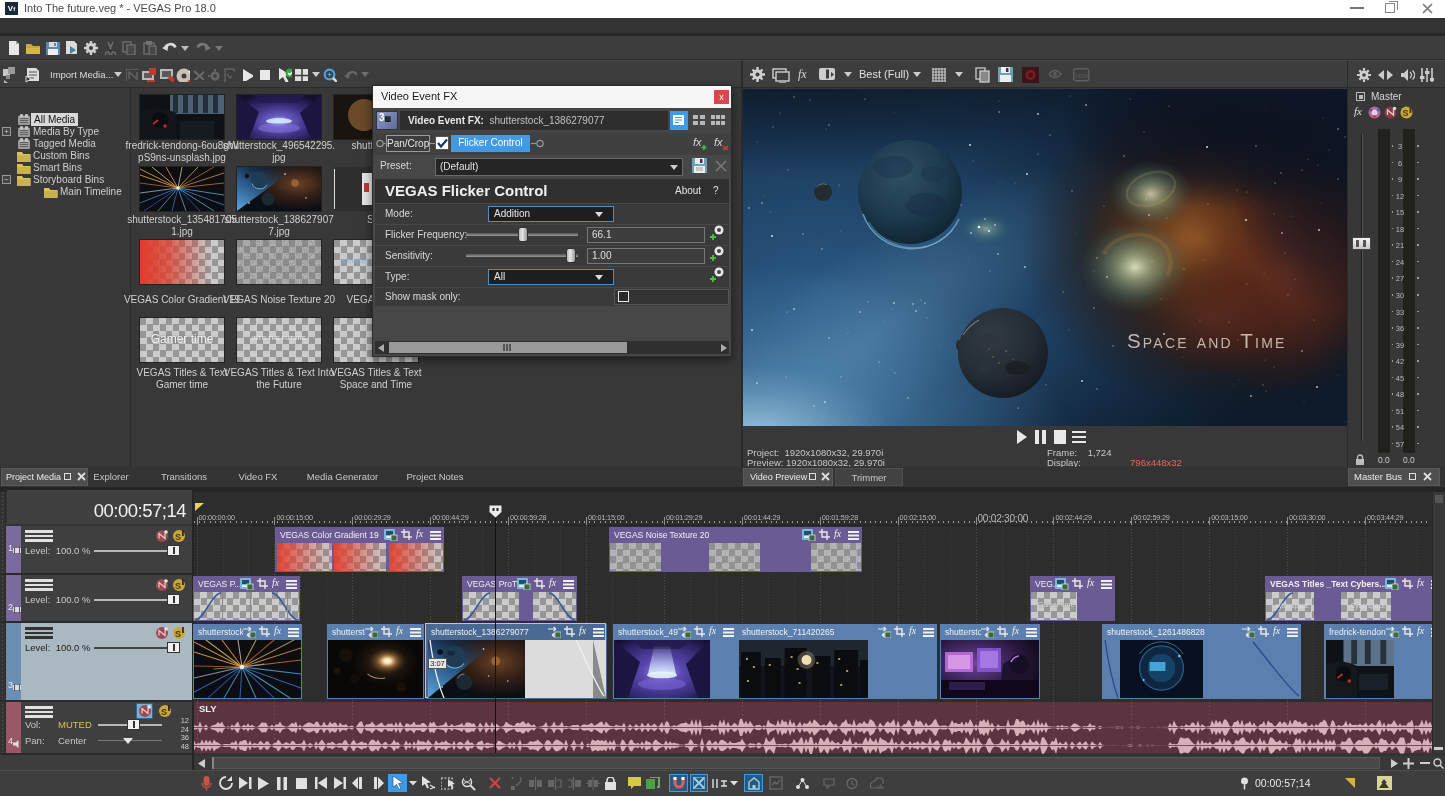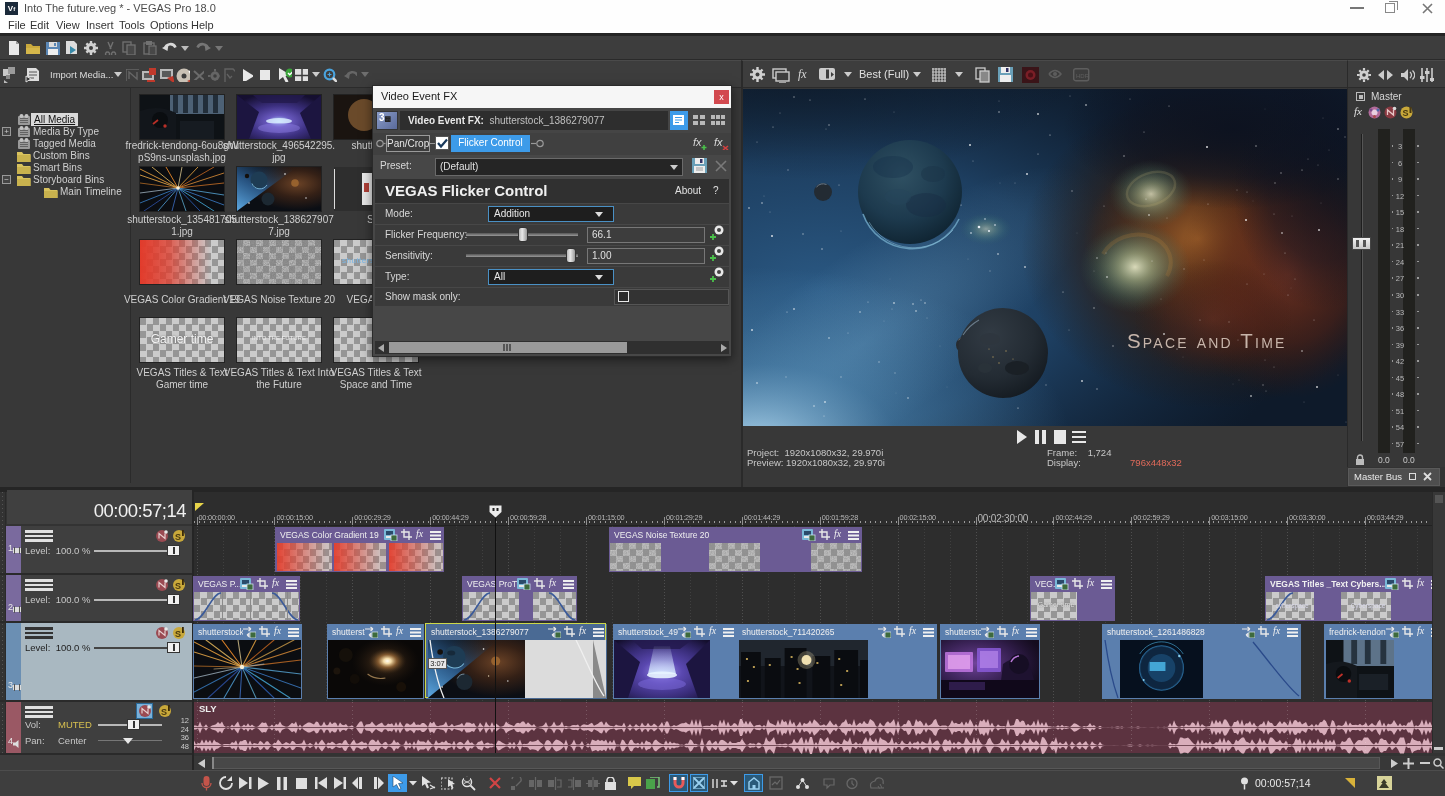--- a/index.html
+++ b/index.html
@@ -12,29 +12,20 @@
 <div class="abs" style="left:0;top:0;width:1445px;height:18px;background:#fefefe;">
  <div class="abs" style="left:5px;top:2px;width:13px;height:13px;background:#1b2a3a;color:#fff;font-size:8px;text-align:center;line-height:13px;font-weight:bold;">V<span style="font-size:6px;">f</span></div>
  <div class="abs" style="left:24px;top:2px;font-size:11px;color:#4a4a4a;">Into The future.veg * - VEGAS Pro 18.0</div>
  <div class="abs" style="left:1350px;top:7px;width:14px;height:2px;background:#777;"></div>
  <div class="abs" style="left:1385px;top:3px;width:10px;height:10px;border:1.5px solid #888;"></div>
  <div class="abs" style="left:1389px;top:1px;width:9px;height:9px;border:1.5px solid #888;border-bottom:none;border-left:none;"></div>
  <svg class="abs" style="left:1421px;top:2px;" width="13" height="13">
         <path d="M2 2 L11 11 M11 2 L2 11" stroke="#777" stroke-width="1.6"></path>
       </svg>
 </div>
-<div class="abs" style="left:0;top:18px;width:1445px;height:15px;background:#fefefe;color:#333;font-size:11px;">
- <span class="abs" style="left:8px;top:1px;">File</span>
-      <span class="abs" style="left:30px;top:1px;">Edit</span>
- <span class="abs" style="left:56px;top:1px;">View</span>
-      <span class="abs" style="left:86px;top:1px;">Insert</span>
- <span class="abs" style="left:119px;top:1px;">Tools</span>
-      <span class="abs" style="left:150px;top:1px;">Options</span>
- <span class="abs" style="left:191px;top:1px;">Help</span>
-</div>
 <div class="abs" style="left:0;top:33px;width:1445px;height:3px;background:#252525;"></div>
 <div class="abs" style="left:0;top:36px;width:1445px;height:24px;background:#3d3d3d;border-bottom:1px solid #2a2a2a;"></div>
     <svg class="abs" style="left:7px;top:40px;opacity:1.0" width="14" height="16" viewBox="0 0 14 16">
       <path d="M2 1 h7 l3 3 v11 h-10 z" fill="#e8e8e8"></path>
       <path d="M9 1 l3 3 h-3 z" fill="#999"></path>
     </svg>
     <svg class="abs" style="left:26px;top:42px;opacity:1.0" width="15" height="13" viewBox="0 0 15 13">
       <path d="M0 2 h5 l2 2 h7 v2 h-14 z" fill="#c9a93d"></path>
       <path d="M0 6 h14 v6 h-14 z" fill="#d4b64a"></path>
     </svg>
@@ -163,21 +154,21 @@
       <svg class="abs" style="left:361px;top:11px;opacity:1.0" width="8" height="5" viewBox="0 0 8 5">
         <path d="M0 0 h8 l-4 5 z" fill="#6e6e6e"></path>
       </svg>
       <div class="abs" style="left:0;top:27px;width:131px;height:395px;background:#383838;border-right:1px solid #2b2b2b;">
         <svg class="abs" style="left:17px;top:26px;opacity:1.0" width="14" height="12" viewBox="0 0 14 12">
           <rect x="1" y="2" width="12" height="9" rx="1" fill="#9a9a9a"></rect>
           <rect x="2.5" y="0" width="4" height="4" rx="2" fill="#c2c2c2"></rect>
           <rect x="7.5" y="0" width="4" height="4" rx="2" fill="#c2c2c2"></rect>
           <path d="M3 4.5 h8 M3 6.5 h8 M3 8.5 h8" stroke="#555" stroke-width="0.8"></path>
         </svg>
-        <div class="abs" style="left:31px;top:25px;padding:0 3px;height:13px;background:#d9d9d9;color:#111;font-size:10px;line-height:13px;text-decoration:underline;">All Media</div>
+        <div class="abs" style="left:31px;top:25px;padding:0 3px;height:13px;background:#d9d9d9;color:#111;font-size:10px;line-height:13px;">All Media</div>
         <div class="abs" style="left:2px;top:39px;width:9px;height:9px;background:#444;border:1px solid #999;color:#ccc;font-size:8px;line-height:7px;text-align:center;">+</div>
         <svg class="abs" style="left:17px;top:38px;opacity:1.0" width="14" height="12" viewBox="0 0 14 12">
           <rect x="1" y="2" width="12" height="9" rx="1" fill="#9a9a9a"></rect>
           <rect x="2.5" y="0" width="4" height="4" rx="2" fill="#c2c2c2"></rect>
           <rect x="7.5" y="0" width="4" height="4" rx="2" fill="#c2c2c2"></rect>
           <path d="M3 4.5 h8 M3 6.5 h8 M3 8.5 h8" stroke="#555" stroke-width="0.8"></path>
         </svg>
         <div class="abs" style="left:33px;top:38px;color:#cfcfcf;font-size:10px;line-height:12px;">Media By Type</div>
         <svg class="abs" style="left:17px;top:50px;opacity:1.0" width="14" height="12" viewBox="0 0 14 12">
           <rect x="1" y="2" width="12" height="9" rx="1" fill="#9a9a9a"></rect>
@@ -345,20 +336,33 @@
       <div class="abs" style="left:122px;top:306px;width:120px;text-align:center;color:#cfcfcf;font-size:10px;line-height:12px;">VEGAS Titles &amp; Text<br>Gamer time</div>
       <div class="abs" style="left:237px;top:257px;width:84px;height:44px;outline:1px solid #222;">
         <div class="checker" style="width:100%;height:100%"></div>
         <div class="abs" style="left:0;top:17px;width:100%;text-align:center;font-size:6px;color:#eee;">INTO THE FUTURE</div>
       </div>
       <div class="abs" style="left:219px;top:306px;width:120px;text-align:center;color:#cfcfcf;font-size:10px;line-height:12px;">VEGAS Titles &amp; Text Into<br>the Future</div>
       <div class="abs" style="left:334px;top:257px;width:84px;height:44px;outline:1px solid #222;">
         <div class="checker" style="width:100%;height:100%"></div>
       </div>
       <div class="abs" style="left:316px;top:306px;width:120px;text-align:center;color:#cfcfcf;font-size:10px;line-height:12px;">VEGAS Titles &amp; Text<br>Space and Time</div>
+    </div>
+    <div class="abs" style="left:0;top:467px;width:741px;height:20px;background:#333;">
+      <div class="abs" style="left:1px;top:1px;width:87px;height:18px;background:#4e4e4e;border:1px solid #5a5a5a;"></div>
+      <div class="abs" style="left:6px;top:4.5px;font-size:9px;color:#e8e8e8;">Project Media</div>
+      <div class="abs" style="left:64px;top:6px;width:7px;height:7px;border:1.5px solid #ddd;"></div>
+      <svg class="abs" style="left:77px;top:5px;" width="10" height="10">
+        <path d="M1 1 L8 8 M8 1 L1 8" stroke="#ddd" stroke-width="1.8"></path>
+      </svg>
+      <div class="abs" style="left:90px;top:4px;width:42px;color:#c8c8c8;font-size:9.5px;text-align:center;">Explorer</div>
+      <div class="abs" style="left:155px;top:4px;width:58px;color:#c8c8c8;font-size:9.5px;text-align:center;">Transitions</div>
+      <div class="abs" style="left:233px;top:4px;width:50px;color:#c8c8c8;font-size:9.5px;text-align:center;">Video FX</div>
+      <div class="abs" style="left:300px;top:4px;width:85px;color:#c8c8c8;font-size:9.5px;text-align:center;">Media Generator</div>
+      <div class="abs" style="left:400px;top:4px;width:70px;color:#c8c8c8;font-size:9.5px;text-align:center;">Project Notes</div>
     </div>
     <div class="abs" style="left:372px;top:85px;width:360px;height:272px;background:#474747;box-shadow:0 3px 10px rgba(0,0,0,0.5);border:1px solid #2a2a2a;">
       <div class="abs" style="left:0;top:0;width:358px;height:22px;background:#f6f6f6;"></div>
       <div class="abs" style="left:8px;top:4px;font-size:11px;color:#1a1a1a;">Video Event FX</div>
       <div class="abs" style="left:341px;top:4px;width:15px;height:14px;background:#d2494f;color:#fff;font-size:9px;text-align:center;line-height:14px;">x</div>
       <div class="abs" style="left:0;top:22px;width:358px;height:25px;background:#454545;"></div>
       <div class="abs" style="left:3px;top:25px;width:22px;height:19px;background:linear-gradient(135deg,#8a9cc8,#5a6a9a);border:1px solid #333;color:#fff;font-size:10px;font-weight:bold;padding-left:2px;">3<span style="font-size:7px;color:#222;">▩</span></div>
       <div class="abs" style="left:27px;top:25px;width:268px;height:19px;background:#2e2e2e;"></div>
       <div class="abs" style="left:35px;top:29px;font-size:10px;font-weight:bold;color:#e8e8e8;">Video Event FX:&nbsp; <span style="font-weight:normal;color:#c0c0c0;">shutterstock_1386279077</span></div>
       <div class="abs" style="left:297px;top:25px;width:18px;height:19px;background:#3d9be9;"></div>
@@ -802,20 +806,29 @@
       </svg>
       <svg class="abs" style="left:311px;top:369px;opacity:1.0" width="12" height="14" viewBox="0 0 12 14">
         <rect width="12" height="14" fill="#e8e8e8"></rect>
       </svg>
       <svg class="abs" style="left:329px;top:369px;opacity:1.0" width="14" height="14" viewBox="0 0 14 14">
         <path d="M0 2 h14 M0 7 h14 M0 12 h14" stroke="#e8e8e8" stroke-width="2"></path>
       </svg>
       <div class="abs" style="left:4px;top:387px;font-size:9.5px;color:#c8c8c8;line-height:10px;">Project:&nbsp; 1920x1080x32, 29.970i<br>Preview: 1920x1080x32, 29.970i</div>
       <div class="abs" style="left:304px;top:387px;font-size:9.5px;color:#c8c8c8;line-height:10px;">Frame:&nbsp;&nbsp;&nbsp; 1,724<br>Display:&nbsp; <span style="color:#e06a5a;margin-left:44px;">796x448x32</span></div>
     </div>
+    <div class="abs" style="left:741px;top:467px;width:606px;height:20px;background:#333;">
+      <div class="abs" style="left:2px;top:1px;width:90px;height:18px;background:#4e4e4e;border:1px solid #5a5a5a;"></div>
+      <div class="abs" style="left:9px;top:4.5px;font-size:9px;color:#e8e8e8;">Video Preview</div>
+      <div class="abs" style="left:68px;top:6px;width:7px;height:7px;border:1.5px solid #ddd;"></div>
+      <svg class="abs" style="left:80px;top:5px;" width="10" height="10">
+        <path d="M1 1 L8 8 M8 1 L1 8" stroke="#ddd" stroke-width="1.8"></path>
+      </svg>
+      <div class="abs" style="left:94px;top:1px;width:68px;height:18px;background:#424242;border:1px solid #4e4e4e;color:#c8c8c8;font-size:9.5px;text-align:center;line-height:17px;">Trimmer</div>
+    </div>
     <div class="abs" style="left:1347px;top:60px;width:98px;height:427px;background:#373737;border-left:1px solid #2a2a2a;border-top:1px solid #4a4a4a;">
       <div class="abs" style="left:0;top:0;width:98px;height:27px;background:#3d3d3d;border-bottom:1px solid #2b2b2b;"></div>
       <svg class="abs" style="left:9px;top:7px;opacity:1.0" width="14" height="14" viewBox="0 0 14 14">
         <circle cx="7" cy="7" r="4.6" fill="#d0d0d0"></circle>
         <circle cx="7" cy="7" r="1.8" fill="#3d3d3d"></circle>
         <g stroke="#d0d0d0" stroke-width="2.2">
           <path d="M7 0 v2.6 M7 11.4 v2.6 M0 7 h2.6 M11.4 7 h2.6 M2.3 2.3 l1.8 1.8 M9.9 9.9 l1.8 1.8 M11.7 2.3 l-1.8 1.8 M4.1 9.9 l-1.8 1.8"></path>
         </g>
       </svg>
       <svg class="abs" style="left:30px;top:8px;opacity:1.0" width="15" height="12" viewBox="0 0 15 12">

